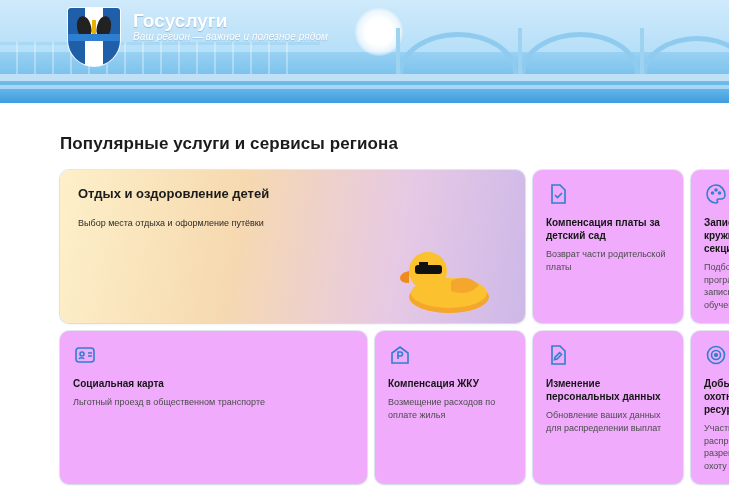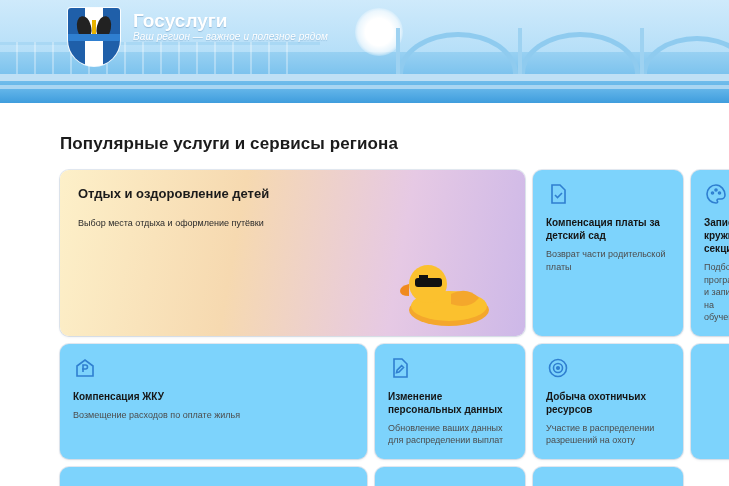--- a/index.html
+++ b/index.html
@@ -115,21 +115,21 @@
     letter-spacing: .1px;
   }
 
   .grid {
     margin-top: 16px;
     display: grid;
     grid-template-columns: 307px 150px 150px 1fr;
     gap: 8px 8px;
   }
   .card {
-    background: #7dd3fc;
+    background: #f0abfc;
     border-radius: 9px;
     padding: 12px 13px;
     box-shadow: 0 1px 3px rgba(20,40,80,0.10), 0 0 0 1px rgba(225,232,240,0.9);
     min-height: 108px;
   }
   .card.wide {
     grid-column: 1 / span 2;
     background: linear-gradient(100deg, #fdf0c9 0%, #f6d9b0 38%, #e6c9e4 72%, #cdb8e8 100%);
     padding: 16px 18px;
     min-height: 108px;
@@ -236,20 +236,32 @@
             <path d="M12 3a9 9 0 100 18c1.6 0 2-1 1.3-1.9-.8-1 .1-2.1 1.2-2.1H17a4 4 0 004-4c0-5-4-10-9-10z"></path>
             <circle cx="8.5" cy="11" r="1"></circle>
               <circle cx="12" cy="8" r="1"></circle>
               <circle cx="15.5" cy="11" r="1"></circle>
           </svg>
         </div>
         <div class="c-title">Запись в кружки и секции</div>
         <div class="c-sub">Подбор программы и запись на обучение</div>
       </div>
 
+      <div class="card">
+        <div class="ic">
+          <svg viewBox="0 0 24 24" width="24" height="24" fill="none" stroke="#2f7fd0" stroke-width="1.6">
+            <rect x="3" y="5" width="18" height="14" rx="3"></rect>
+            <circle cx="9" cy="11" r="2"></circle>
+              <path d="M6 16c.6-1.6 4.4-1.6 5 0"></path>
+              <path d="M15 10h4M15 13h4"></path>
+          </svg>
+        </div>
+        <div class="c-title">Социальная карта</div>
+        <div class="c-sub">Льготный проезд в общественном транспорте</div>
+      </div>
 
       <div class="card">
         <div class="ic">
           <svg viewBox="0 0 24 24" width="24" height="24" fill="none" stroke="#2f7fd0" stroke-width="1.6">
             <path d="M4 10l8-6 8 6v10H4z"></path>
               <path d="M10 16V9h2.5a2 2 0 010 4H9"></path>
           </svg>
         </div>
         <div class="c-title">Компенсация ЖКУ</div>
         <div class="c-sub">Возмещение расходов по оплате жилья</div>

